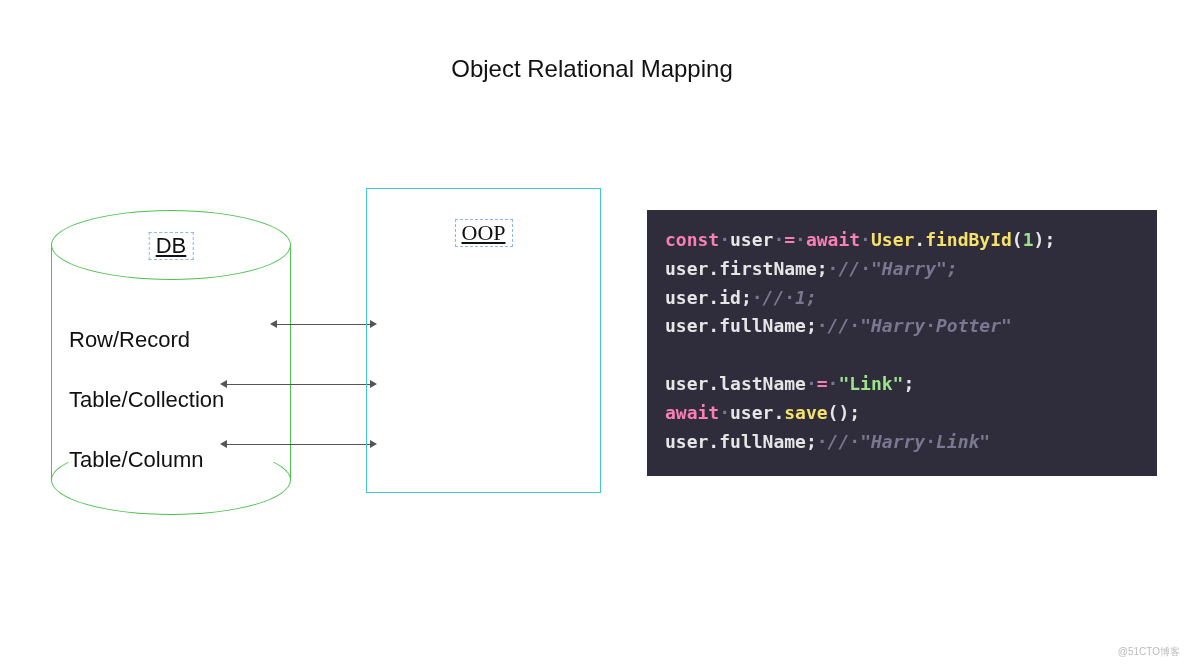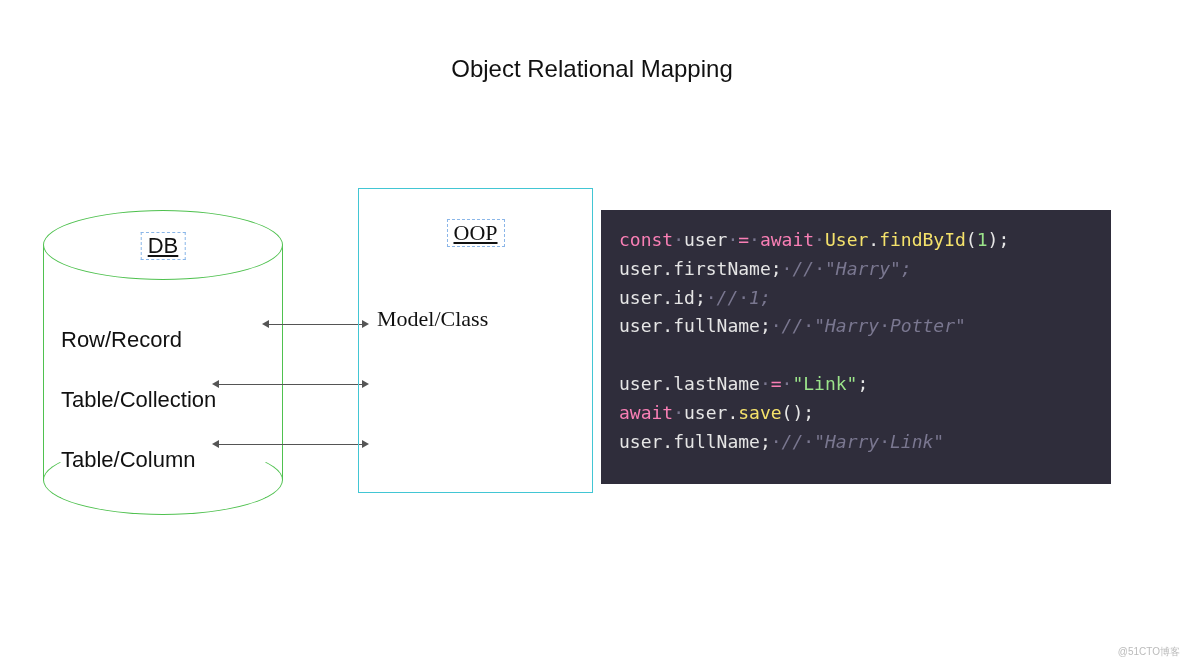--- a/index.html
+++ b/index.html
@@ -16,21 +16,21 @@
       left: 0;
       width: 100%;
       text-align: center;
       font-size: 24px;
       font-weight: 500;
       color: #111;
     }
     .content {
       position: absolute;
       top: 210px;
-      left: 43px;
+      left: 51px;
       right: 40px;
       display: flex;
       align-items: flex-start;
     }
     
     .db-cyl {
       position: relative;
       width: 240px;
       height: 305px;
     }
@@ -135,30 +135,30 @@
       left: -6px; top: -4px;
       border-right: 7px solid #555;
     }
     .arrow-line::after {
       right: -6px; top: -4px;
       border-left: 7px solid #555;
     }
     
     .code-block {
       position: absolute;
-      left: 601px;
+      left: 647px;
       top: 210px;
       width: 510px;
       background: #2f2d3b;
-      padding: 16px 18px 28px;
+      padding: 16px 18px 20px;
       font-family: "SF Mono", Menlo, Consolas, monospace;
       font-size: 18px;
       line-height: 1.6;
       color: #e6e6e6;
-      font-weight: 400;
+      font-weight: 700;
     }
     .code-block .line { white-space: pre; }
     .kw { color: #f97fb5; }
     .var { color: #e6e6e6; }
     .prop { color: #e5e5e5; }
     .fn { color: #f5e26b; }
     .op { color: #f97fb5; }
     .num, .str { color: #9be48a; }
     .cmt { color: #7a7790; font-style: italic; }
     .cls { color: #f5e26b; }
@@ -192,21 +192,20 @@
 
   <div class="arrows">
     <div class="arrow-line" style="top:4px;left:0;width:95px;"></div>
     <div class="arrow-line" style="top:64px;left:-50px;width:145px;"></div>
     <div class="arrow-line" style="top:124px;left:-50px;width:145px;"></div>
   </div>
 
   <div class="oop-box">
     <div class="oop-label">OOP</div>
     <div class="oop-items">
-      <div>Model/Class</div>
     </div>
   </div>
 </div>
 
 <div class="code-block">
     <div class="line"><span class="kw">const</span><span class="dot">·</span><span class="var">user</span><span class="dot">·</span><span class="op">=</span><span class="dot">·</span><span class="kw">await</span><span class="dot">·</span><span class="cls">User</span><span class="var">.</span><span class="fn">findById</span><span class="paren">(</span><span class="num">1</span><span class="paren">)</span><span class="var">;</span></div>
     <div class="line"><span class="var">user</span><span class="var">.</span><span class="prop">firstName</span><span class="var">;</span><span class="dot">·</span><span class="cmt">//</span><span class="dot">·</span><span class="cmt">"Harry";</span></div>
     <div class="line"><span class="var">user</span><span class="var">.</span><span class="prop">id</span><span class="var">;</span><span class="dot">·</span><span class="cmt">//</span><span class="dot">·</span><span class="cmt">1;</span></div>
     <div class="line"><span class="var">user</span><span class="var">.</span><span class="prop">fullName</span><span class="var">;</span><span class="dot">·</span><span class="cmt">//</span><span class="dot">·</span><span class="cmt">"Harry</span><span class="dot">·</span><span class="cmt">Potter"</span></div>
     <div class="line">&nbsp;</div>

